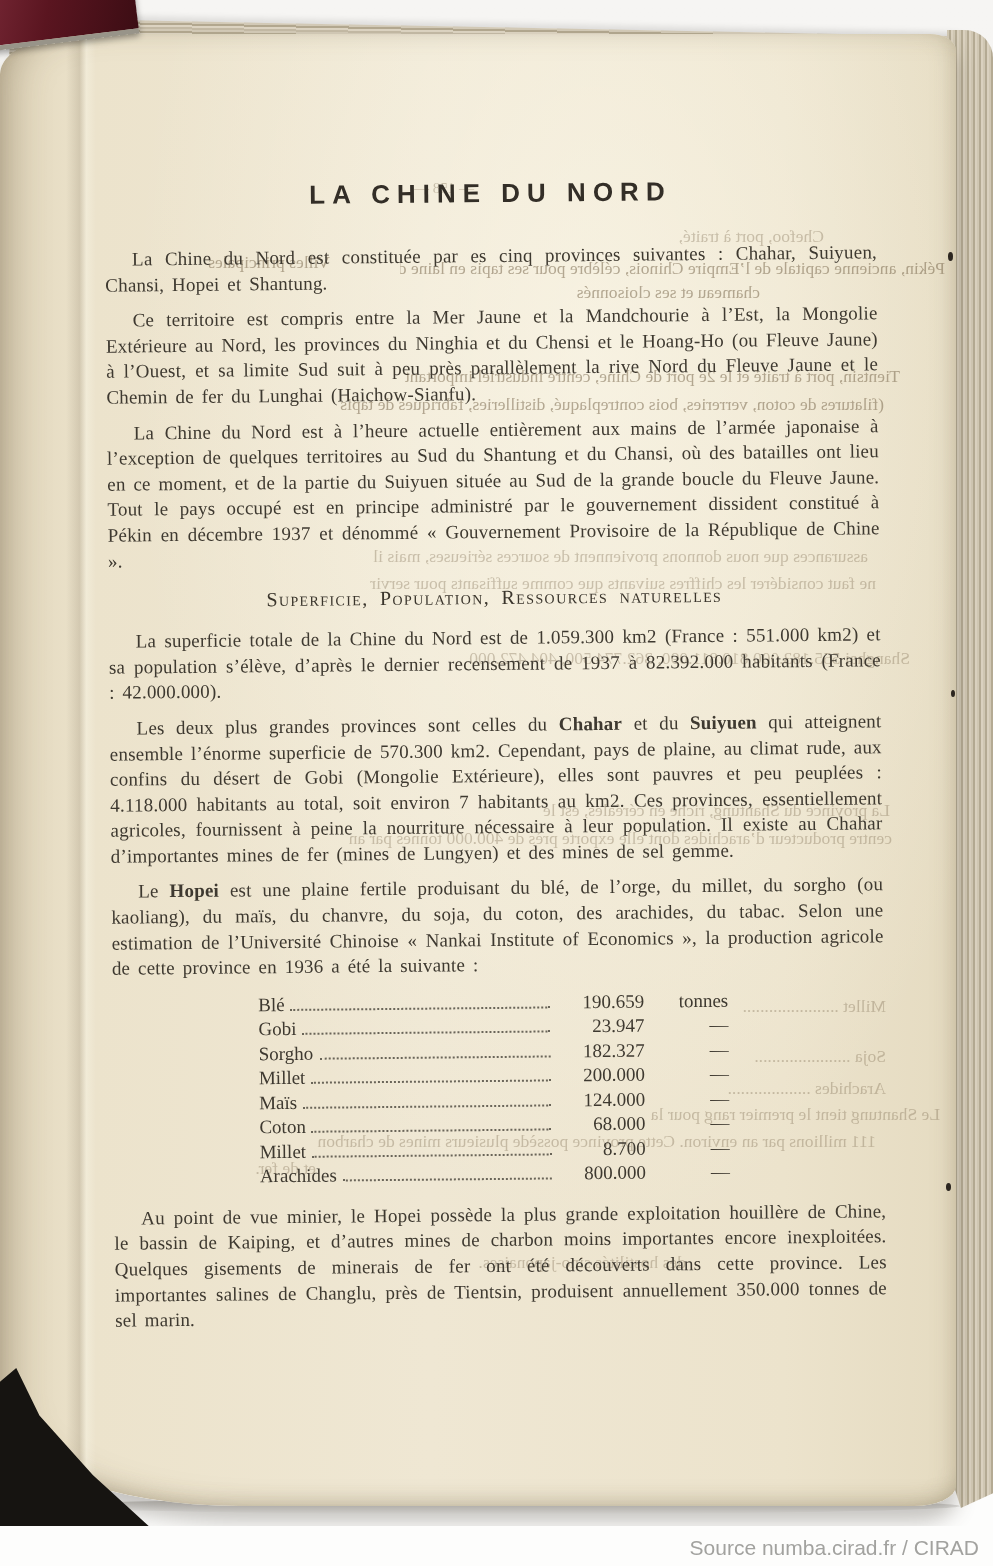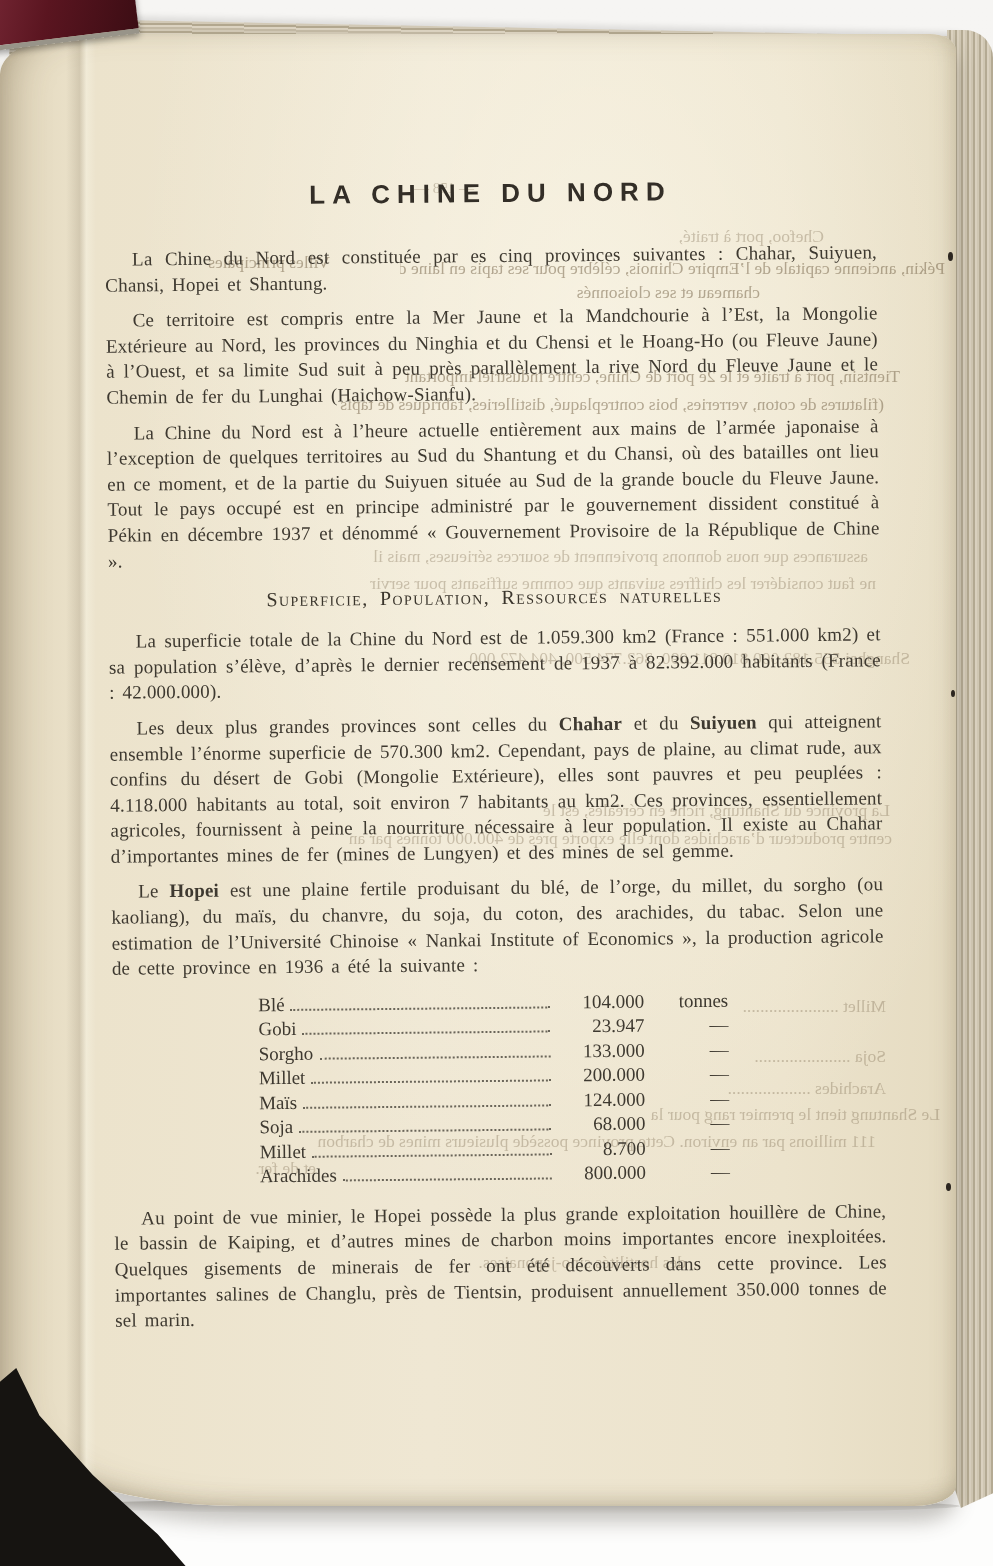--- a/index.html
+++ b/index.html
@@ -138,49 +138,49 @@
     <p class="para">La superficie totale de la Chine du Nord est de 1.059.300 km2 (France : 551.000 km2) et sa population s’élève, d’après le dernier recensement de 1937 à 82.392.000 habitants (France : 42.000.000).</p>
 
     <p class="para"><span>Les deux plus grandes provinces sont celles du </span><span class="bold">Chahar</span><span> et du </span><span class="bold">Suiyuen</span><span> qui atteignent ensemble l’énorme superficie de 570.300 km2. Cependant, pays de plaine, au climat rude, aux confins du désert de Gobi (Mongolie Extérieure), elles sont pauvres et peu peuplées : 4.118.000 habitants au total, soit environ 7 habitants au km2. Ces provinces, essentiellement agricoles, fournissent à peine la nourriture nécessaire à leur population. Il existe au Chahar d’importantes mines de fer (mines de Lungyen) et des mines de sel gemme.</span></p>
 
     <p class="para" style="margin-bottom:14px;"><span>Le </span><span class="bold">Hopei</span><span> est une plaine fertile produisant du blé, de l’orge, du millet, du sorgho (ou kaoliang), du maïs, du chanvre, du soja, du coton, des arachides, du tabac. Selon une estimation de l’Université Chinoise « Nankai Institute of Economics », la production agricole de cette province en 1936 a été la suivante :</span></p>
 
     <div class="prod-table">
       <div class="prod-row">
         <span class="prod-label">Blé</span>
           <span class="prod-leader"></span>
-          <span class="prod-value">104.000</span>
+          <span class="prod-value">190.659</span>
           <span class="prod-unit">tonnes</span>
       </div>
       <div class="prod-row">
         <span class="prod-label">Gobi</span>
           <span class="prod-leader"></span>
           <span class="prod-value">23.947</span>
           <span class="prod-unit">—</span>
       </div>
       <div class="prod-row">
         <span class="prod-label">Sorgho</span>
           <span class="prod-leader"></span>
-          <span class="prod-value">133.000</span>
+          <span class="prod-value">182.327</span>
           <span class="prod-unit">—</span>
       </div>
       <div class="prod-row">
         <span class="prod-label">Millet</span>
           <span class="prod-leader"></span>
           <span class="prod-value">200.000</span>
           <span class="prod-unit">—</span>
       </div>
       <div class="prod-row">
         <span class="prod-label">Maïs</span>
           <span class="prod-leader"></span>
           <span class="prod-value">124.000</span>
           <span class="prod-unit">—</span>
       </div>
       <div class="prod-row">
-        <span class="prod-label">Soja</span>
+        <span class="prod-label">Coton</span>
           <span class="prod-leader"></span>
           <span class="prod-value">68.000</span>
           <span class="prod-unit">—</span>
       </div>
       <div class="prod-row">
         <span class="prod-label">Millet</span>
           <span class="prod-leader"></span>
           <span class="prod-value">8.700</span>
           <span class="prod-unit">—</span>
       </div>
@@ -189,14 +189,17 @@
           <span class="prod-leader"></span>
           <span class="prod-value">800.000</span>
           <span class="prod-unit">—</span>
       </div>
     </div>
 
     <p class="para">Au point de vue minier, le Hopei possède la plus grande exploitation houillère de Chine, le bassin de Kaiping, et d’autres mines de charbon moins importantes encore inexploitées. Quelques gisements de minerais de fer ont été découverts dans cette province. Les importantes salines de Changlu, près de Tientsin, produisent annuellement 350.000 tonnes de sel marin.</p>
 
   </div>
 
+  <div class="source-bar">
+    <span class="source-text">Source numba.cirad.fr / CIRAD</span>
+  </div>
 
 </div>
 
 </body></html>

